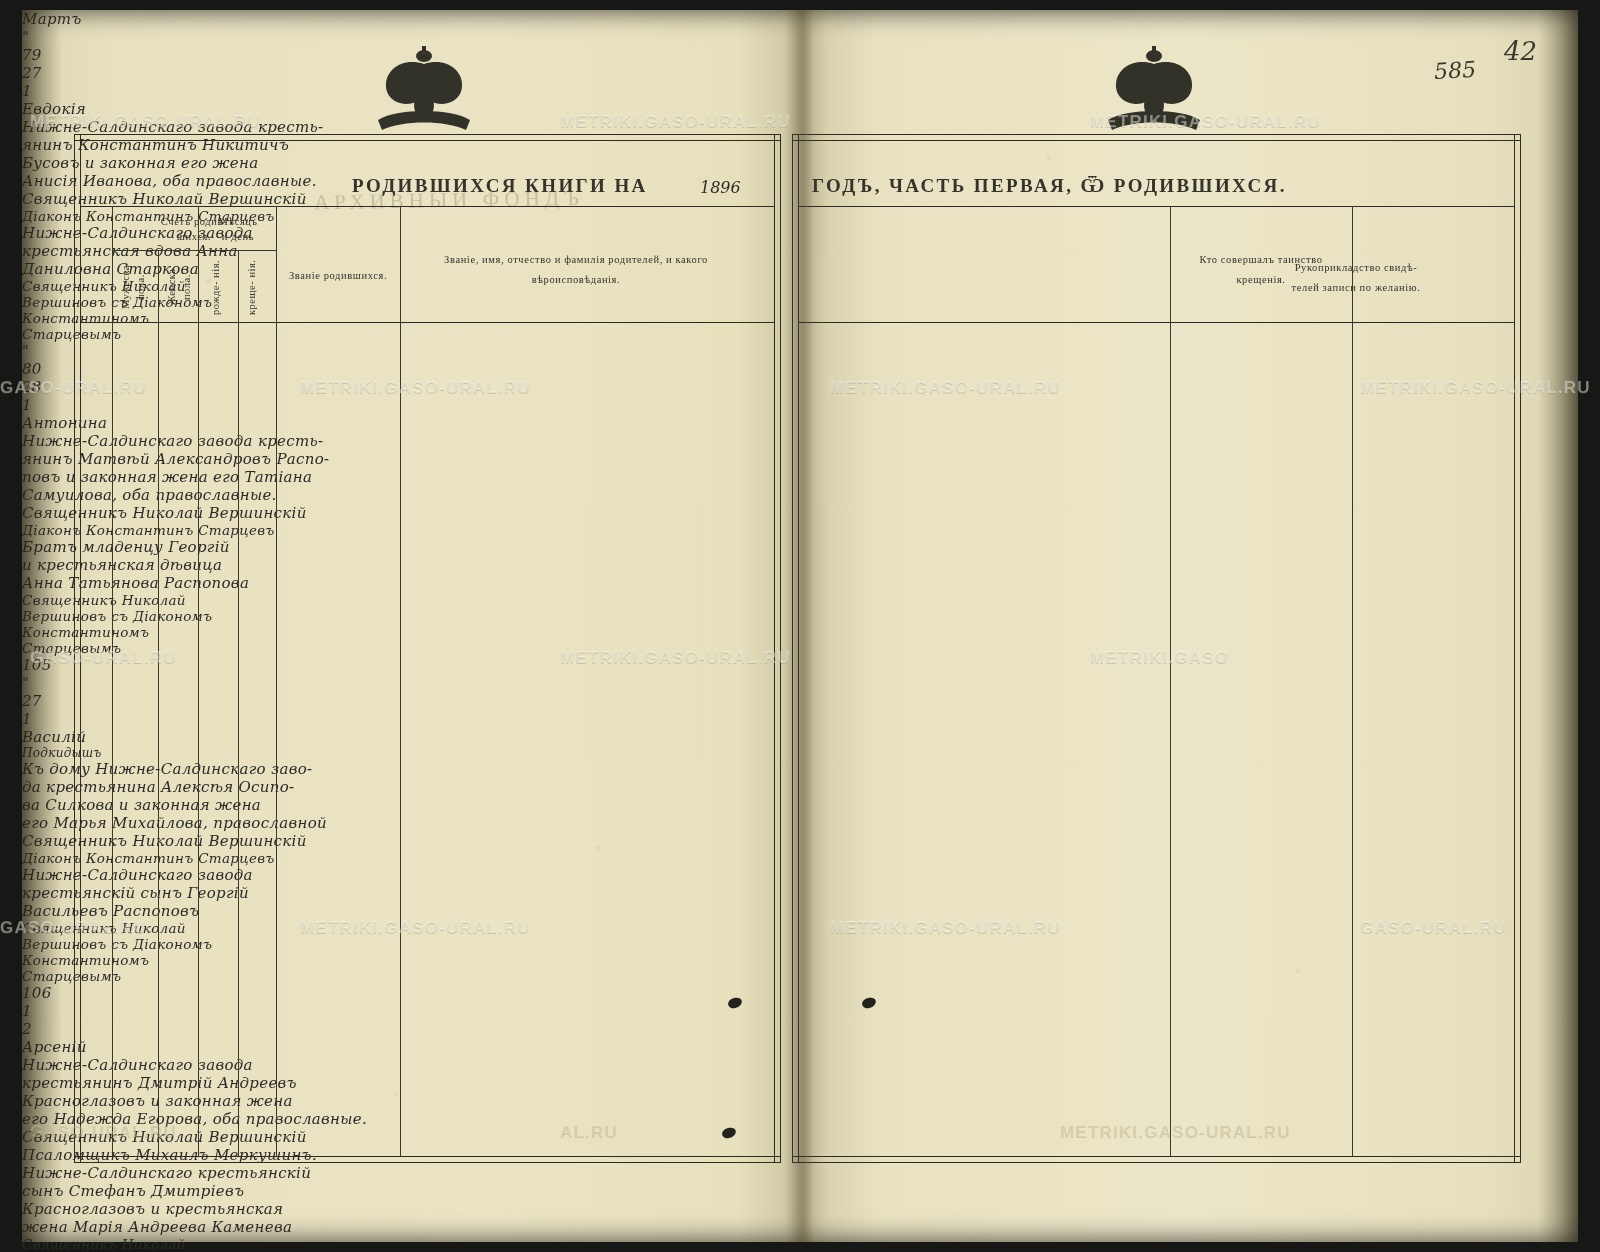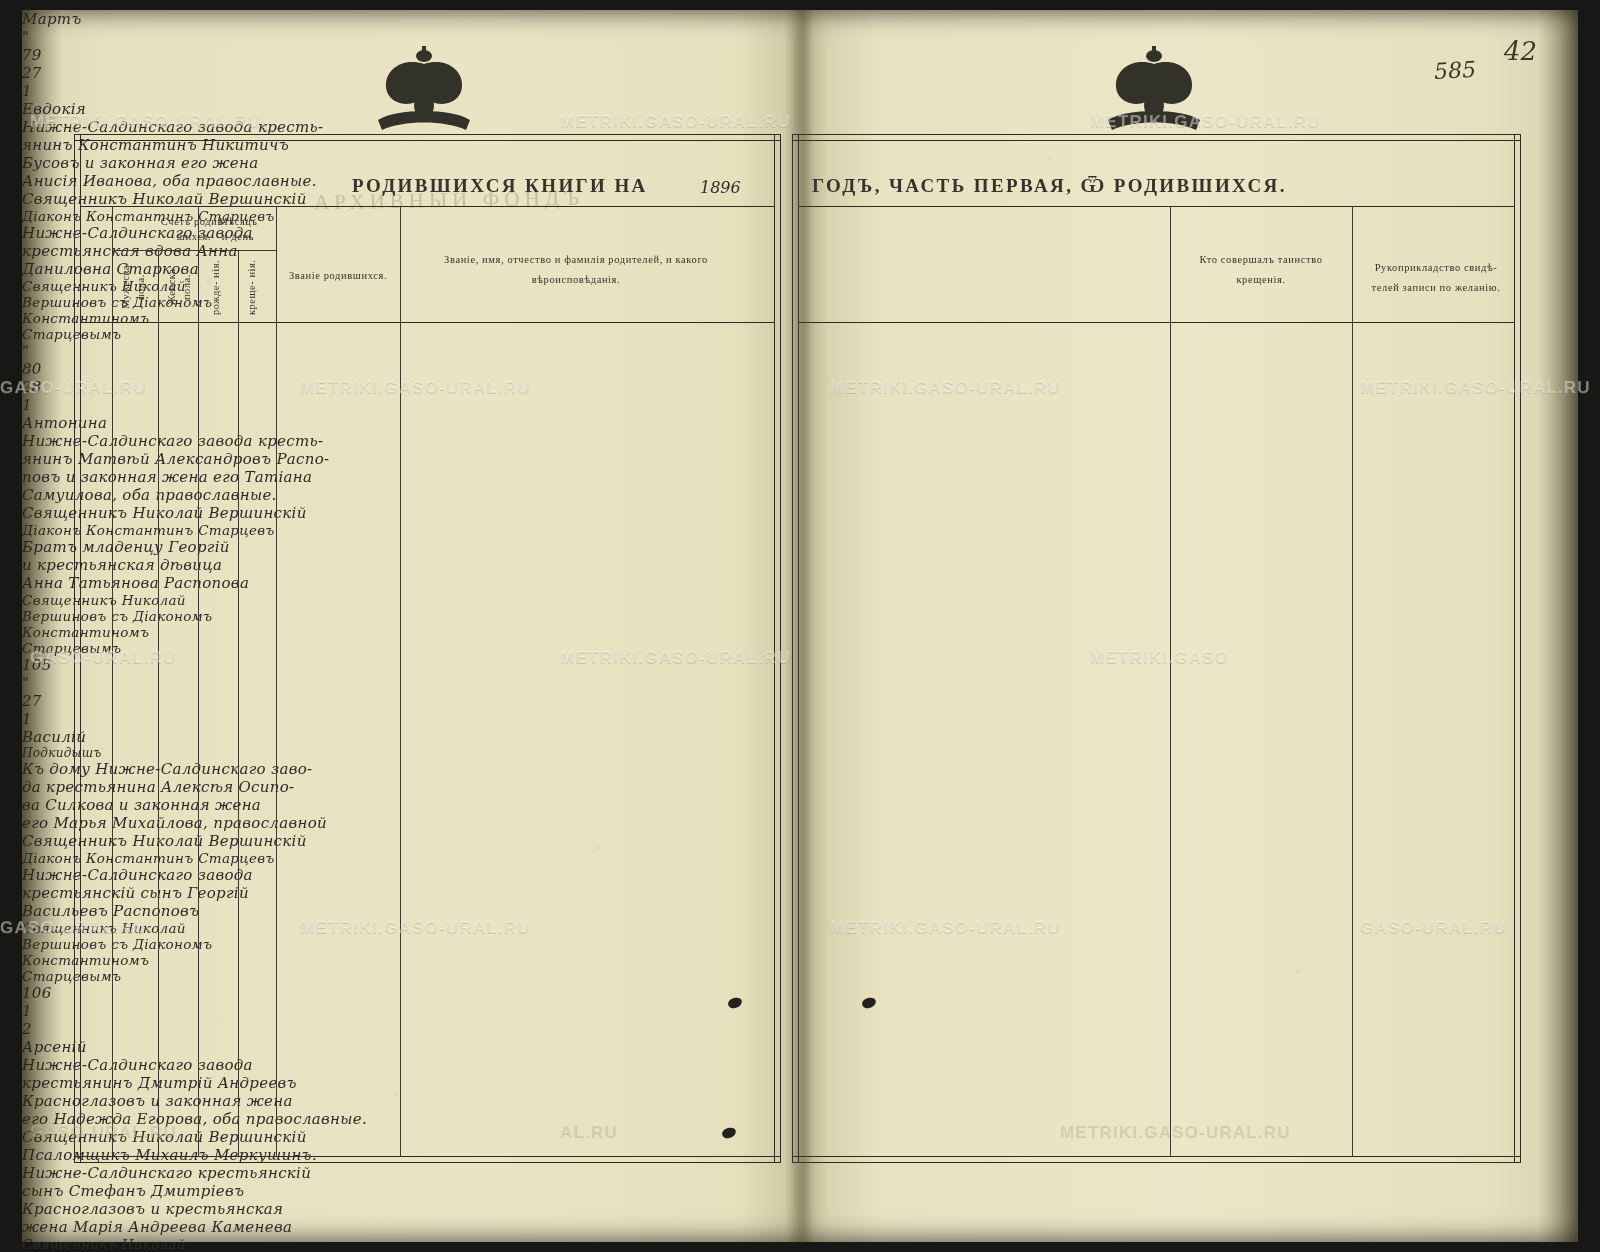--- a/index.html
+++ b/index.html
@@ -263,21 +263,21 @@
 
     <div class="colhead" style="left:256px; top:258px; width:120px;">Званіе родившихся.</div>
     <div class="colhead" style="left:374px; top:240px; width:360px; line-height:1.9;">
       <span style="white-space:pre-line;">Званіе, имя, отчество и фамилія родителей, и какого
 вѣроисповѣданія.</span>
     </div>
     <div class="colhead" style="left:1152px; top:240px; width:174px; line-height:1.9;">
       <span style="white-space:pre-line;">Кто совершалъ таинство
 крещенія.</span>
     </div>
-    <div class="colhead" style="left:1336px; top:248px; width:156px; line-height:1.9;">
+    <div class="colhead" style="left:1256px; top:248px; width:156px; line-height:1.9;">
       <span style="white-space:pre-line;">Рукоприкладство свидѣ-
 телей записи по желанію.</span>
     </div>
 
     <div class="hand" style="left:182px; top:326px;">Мартъ</div>
     <div class="hand" style="left:110px; top:352px;">"</div>
     <div class="hand" style="left:143px; top:352px;">79</div>
     <div class="hand" style="left:186px; top:352px;">27</div>
     <div class="hand" style="left:228px; top:352px;">1</div>
     <div class="hand" style="left:262px; top:356px;">Евдокія</div>

